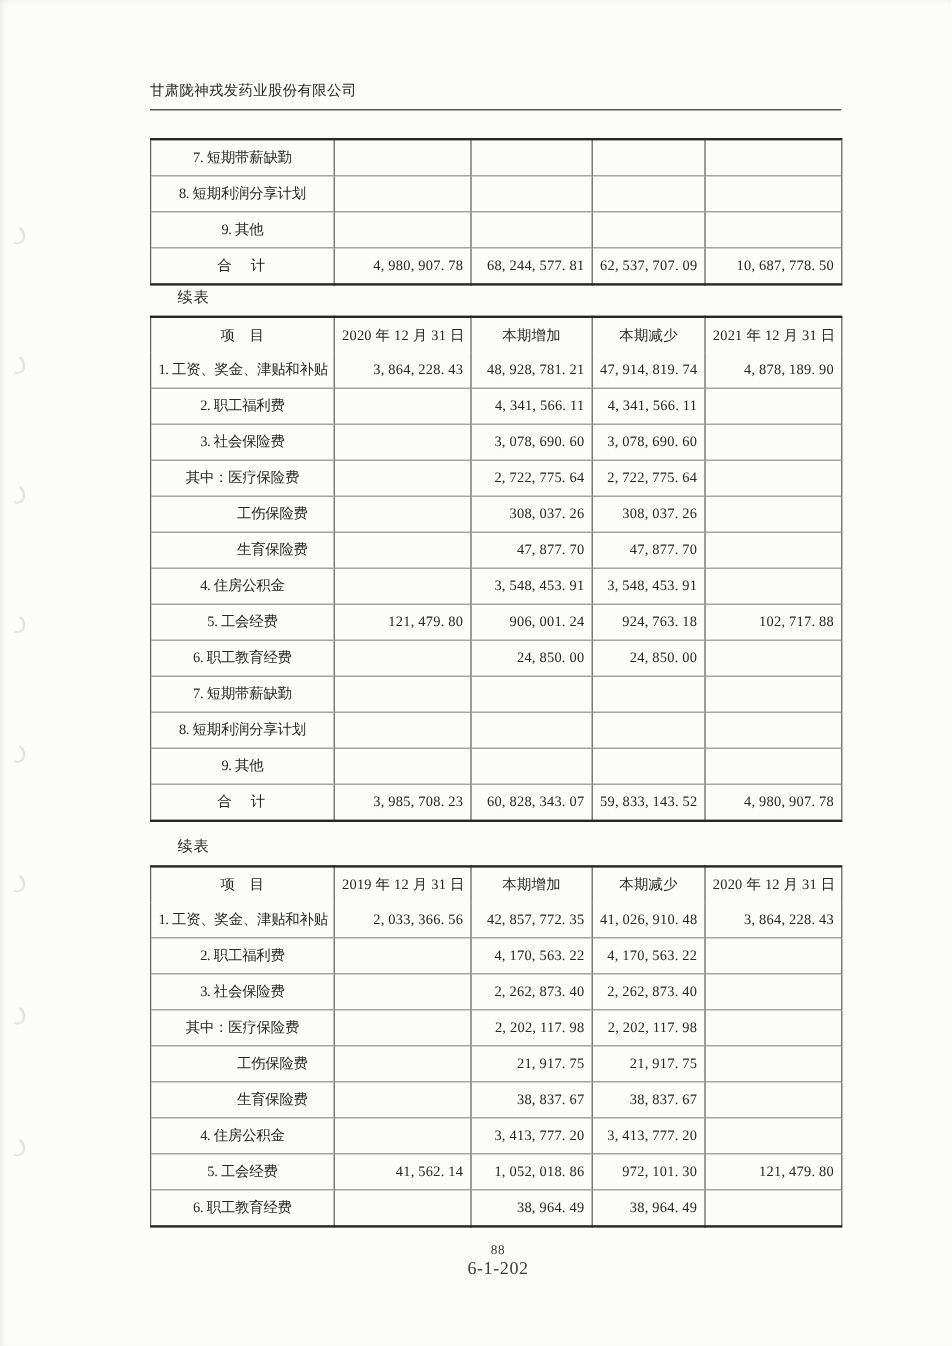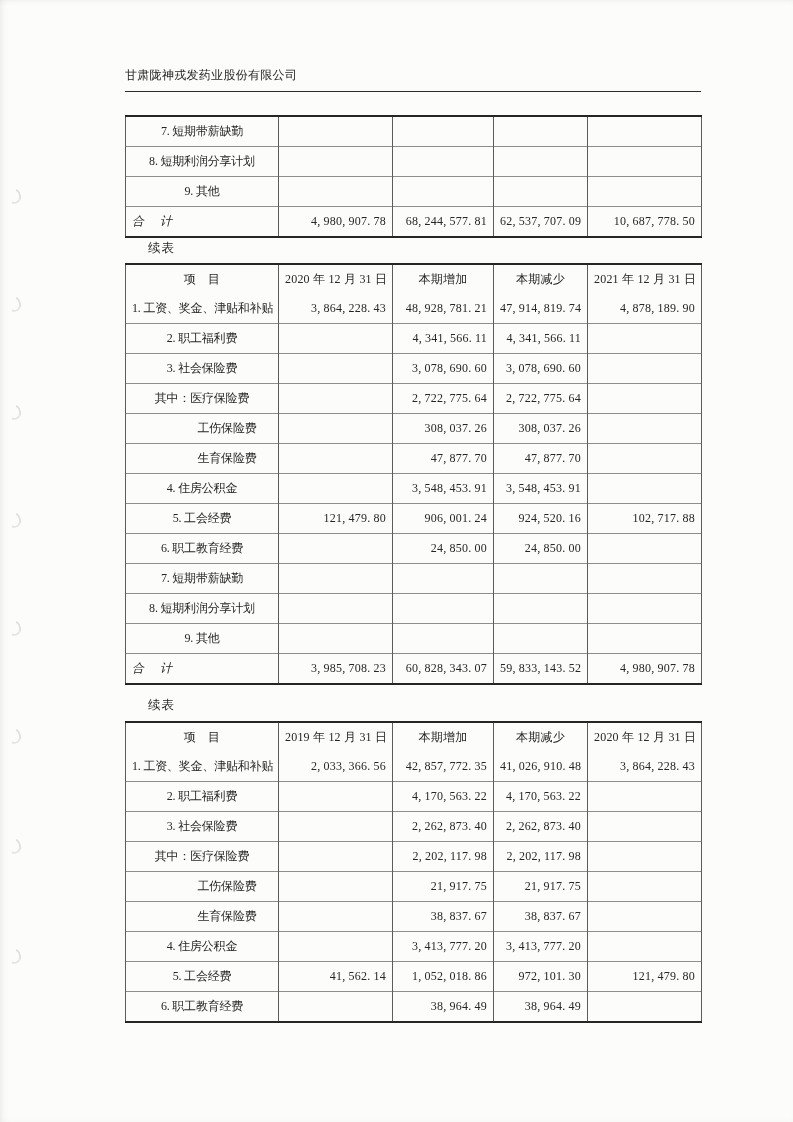--- a/index.html
+++ b/index.html
@@ -49,21 +49,21 @@
     border-left:1px solid #5c5c5c;
     padding:0 6px;
     white-space:nowrap; overflow:hidden;
     font-weight:normal;
   }
   .tbl th:last-child, .tbl td:last-child { border-right:1px solid #5c5c5c; }
   .tbl tr:first-child th, .tbl tr:first-child td { border-top:none; }
   .tbl th { text-align:center; font-size:12px; letter-spacing:.2px; }
   .c-item { text-align:center; padding-left:8px; letter-spacing:-0.2px; }
   .c-item.indent { padding-left:56px; }
-  .c-item.center { text-align:left; letter-spacing:2px;font-style:italic; }
+  .c-item.center { text-align:center; letter-spacing:2px; }
   .c-num { text-align:right; padding-right:9px; letter-spacing:.2px; }
   .cont-label {
     position:absolute; left:148px;
     font-size:12.5px; letter-spacing:1px;font-family:Liberation Serif, serif;
   }
   .doc-footer {
     position:absolute; left:125px; top:1036px; width:580px;
     text-align:center; color:#3a3a3a;
   }
   .doc-footer .pn { font-size:11px; line-height:13px; letter-spacing:.5px; }
@@ -193,21 +193,21 @@
           <td class="c-item">4. 住房公积金</td>
           <td class="c-num"></td>
           <td class="c-num">3, 548, 453. 91</td>
           <td class="c-num">3, 548, 453. 91</td>
           <td class="c-num"></td>
         </tr>
         <tr>
           <td class="c-item">5. 工会经费</td>
           <td class="c-num">121, 479. 80</td>
           <td class="c-num">906, 001. 24</td>
-          <td class="c-num">924, 520. 16</td>
+          <td class="c-num">924, 763. 18</td>
           <td class="c-num">102, 717. 88</td>
         </tr>
         <tr>
           <td class="c-item">6. 职工教育经费</td>
           <td class="c-num"></td>
           <td class="c-num">24, 850. 00</td>
           <td class="c-num">24, 850. 00</td>
           <td class="c-num"></td>
         </tr>
         <tr>
@@ -320,14 +320,18 @@
         <tr>
           <td class="c-item">6. 职工教育经费</td>
           <td class="c-num"></td>
           <td class="c-num">38, 964. 49</td>
           <td class="c-num">38, 964. 49</td>
           <td class="c-num"></td>
         </tr>
       </tbody>
     </table>
 
+  <div class="doc-footer">
+    <div class="pn">88</div>
+    <div class="dn">6-1-202</div>
+  </div>
 
 </div>
 
 </body></html>

